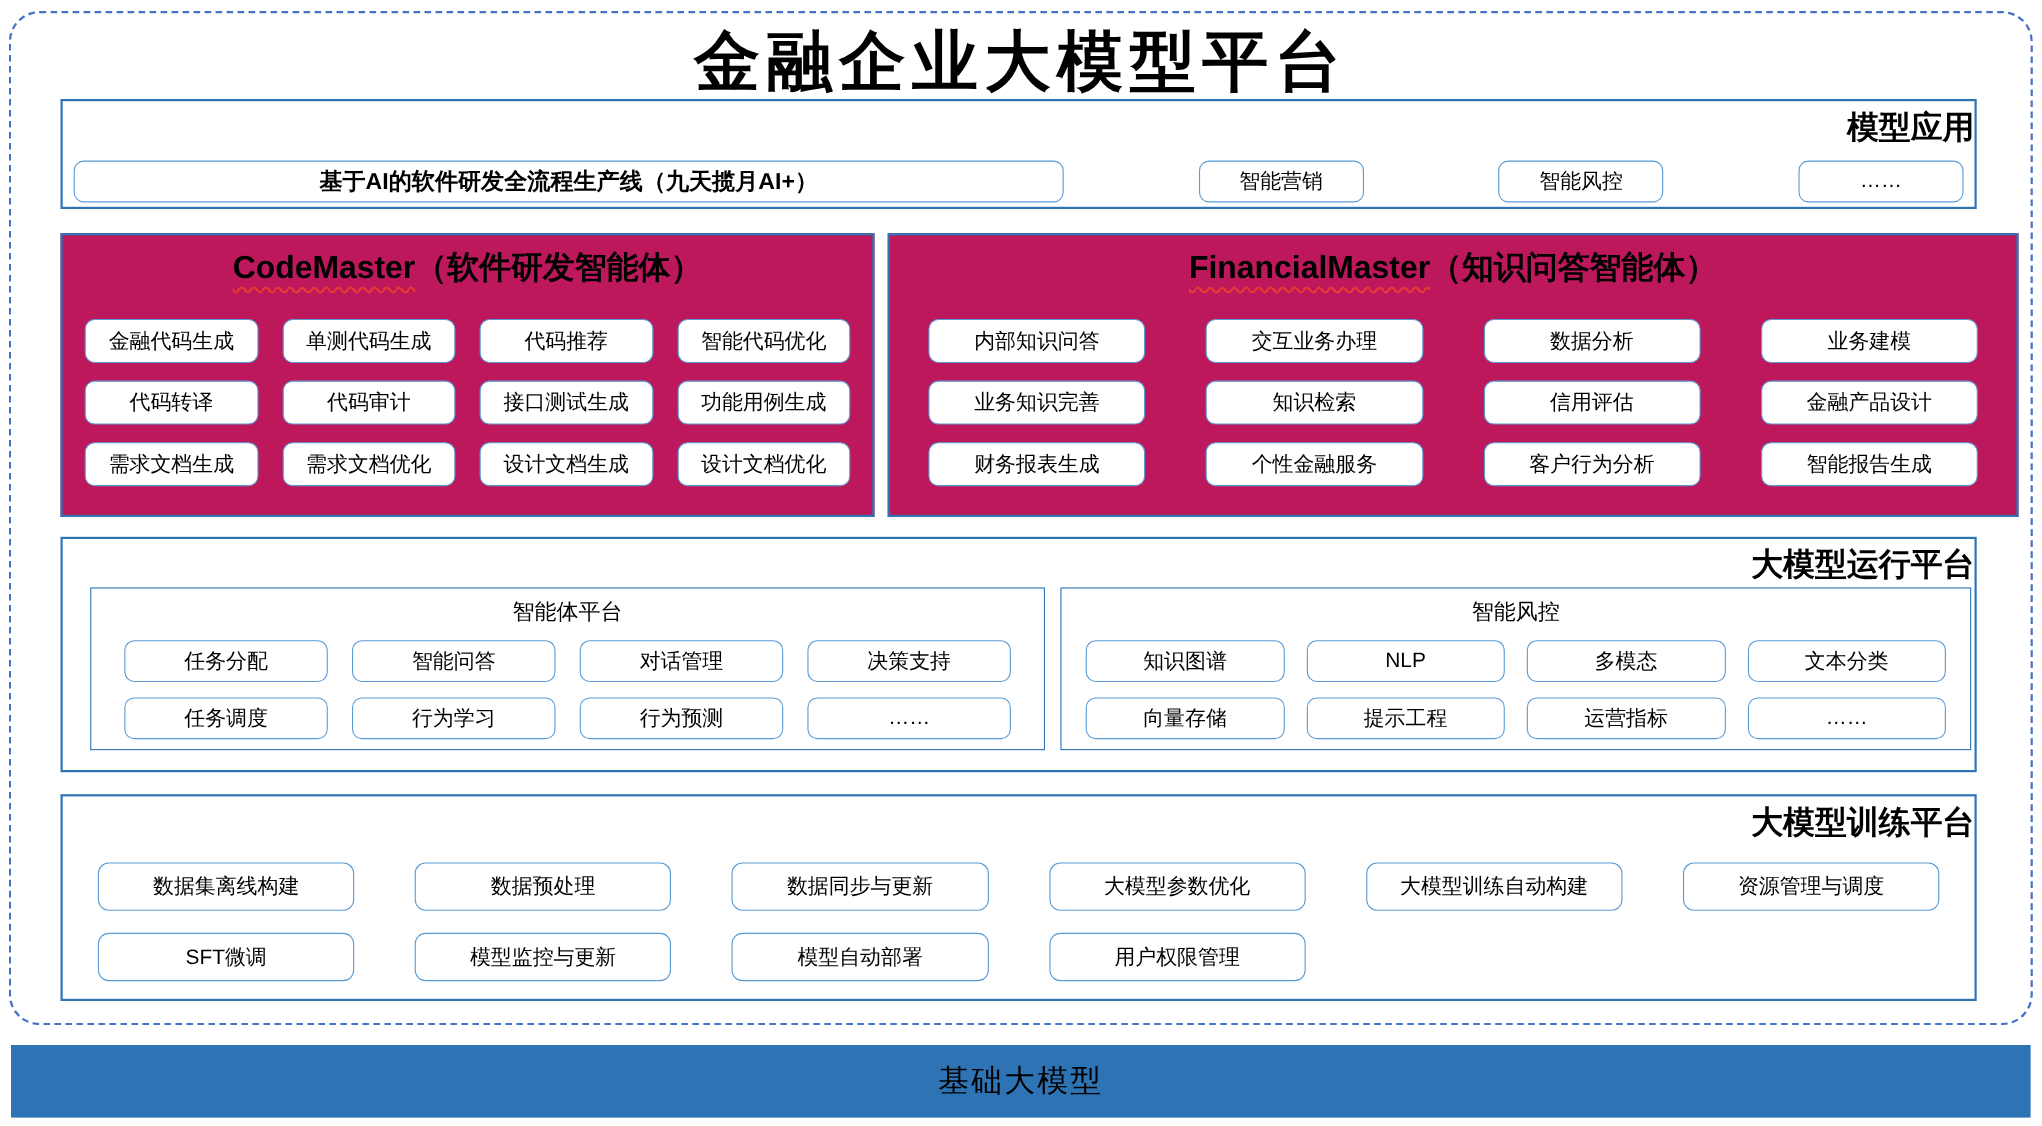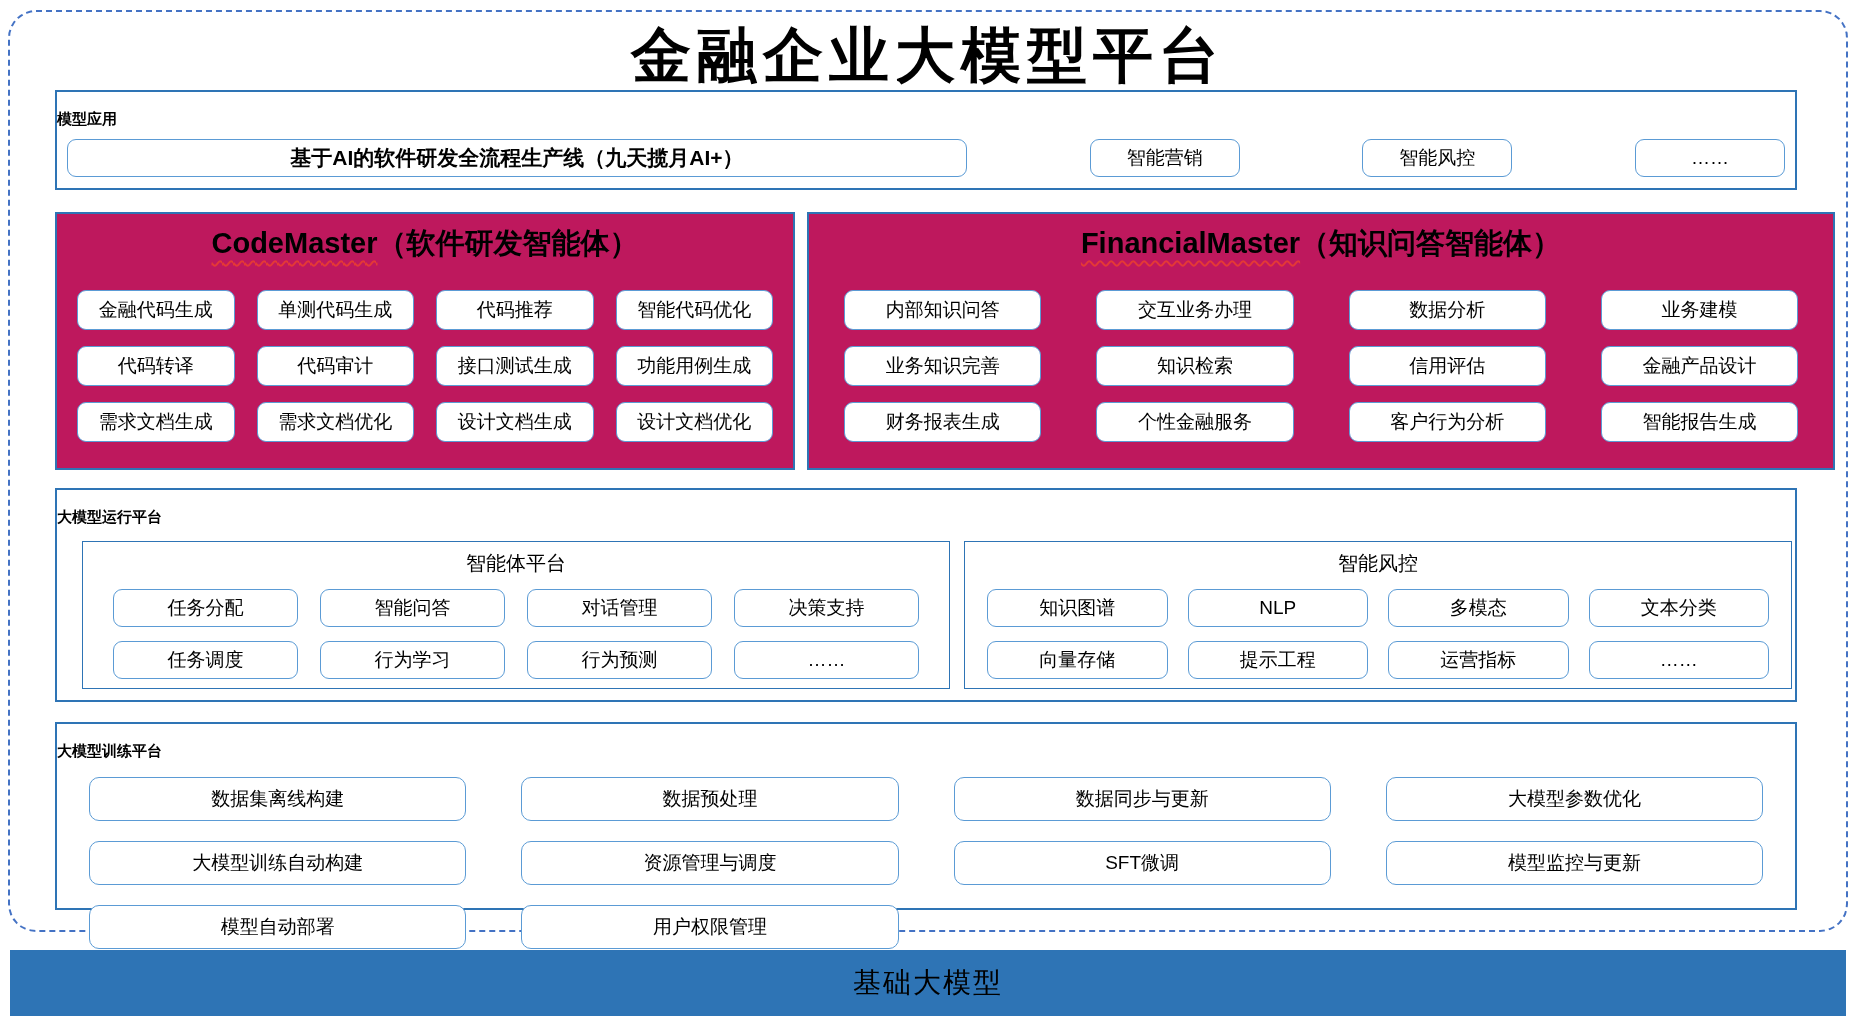--- a/index.html
+++ b/index.html
@@ -4,21 +4,21 @@
 <style>
   html,body{margin:0;padding:0;background:#fff;}
   .canvas{position:relative;width:1856px;height:1024px;background:#ffffff;
           font-family:"Liberation Sans",sans-serif;color:#000;overflow:hidden;}
   .frame{position:absolute;left:8px;top:10px;width:1836px;height:918px;
          border:2px dashed #4472C4;border-radius:28px;}
   .main-title{position:absolute;top:16px;left:0;width:100%;text-align:center;
               font-family:"DejaVu Serif","Liberation Serif",serif;font-weight:bold;
               font-size:60px;letter-spacing:6px;}
   .section{position:absolute;border:2px solid #2E74B5;background:#fff;box-sizing:border-box;}
-  .sec-header{text-align:left;font-weight:bold;font-size:15px;padding-top:18px;}
+  .sec-header{text-align:right;font-weight:bold;font-size:29px;padding-top:4px;}
   
   .sec1{left:55px;top:90px;width:1742px;height:100px;}
   .sec1-row{display:flex;align-items:center;justify-content:space-between;margin:10px 10px 0 10px;}
   .box{border:1.5px solid #5B9BD5;border-radius:9px;display:flex;align-items:center;
        justify-content:center;font-size:19px;background:#fff;box-sizing:border-box;
        white-space:nowrap;}
   .pipeline-box{width:900px;height:38px;font-weight:bold;font-size:21px;}
   .app-box{width:150px;height:38px;}
   
   .panel{position:absolute;top:212px;height:258px;border:2px solid #2E74B5;
@@ -27,32 +27,32 @@
   .panel-fm{left:807px;width:1028px;}
   .panel-title{text-align:center;font-size:29px;font-weight:bold;margin-top:10px;}
   .spell{text-decoration-line:underline;text-decoration-style:wavy;
          text-decoration-color:#E53935;text-decoration-thickness:2px;text-underline-offset:7px;}
   .panel-grid{display:grid;grid-template-columns:repeat(4,1fr);column-gap:22px;
               row-gap:16px;padding:26px 20px 0;}
   .panel-fm .panel-grid{column-gap:55px;padding:26px 35px 0;}
   .panel-grid .box{height:40px;}
   
   .sec3{left:55px;top:488px;width:1742px;height:214px;}
-  .subpanels{display:flex;margin-top:14px;padding-left:25px;border-radius:29px;}
+  .subpanels{display:flex;padding-left:25px;border-radius:29px;}
   .subpanel{border:1.5px solid #2E74B5;height:148px;background:#fff;box-sizing:border-box;}
   .subpanel-agent{width:868px;margin-right:14px;}
   .subpanel-aux{width:828px;}
   .subpanel-title{text-align:center;font-size:20px;margin-top:8px;}
   .subpanel-grid{display:grid;grid-template-columns:repeat(4,1fr);column-gap:22px;
                  row-gap:14px;padding:12px 30px 0;}
   .subpanel-aux .subpanel-grid{column-gap:20px;padding:12px 22px 0;}
   .subpanel-grid .box{height:38px;}
   
   .sec4{left:55px;top:722px;width:1742px;height:188px;}
-  .sec4-grid{display:grid;grid-template-columns:repeat(4,1fr);column-gap:55px;
+  .sec4-grid{display:grid;grid-template-columns:repeat(6,1fr);column-gap:55px;
              row-gap:20px;padding:16px 32px 0;}
   .sec4-grid .box{height:44px;border-radius:10px;}
   
   .foundation{position:absolute;left:10px;top:950px;width:1836px;height:66px;
               background:#2E74B5;display:flex;align-items:center;justify-content:center;
               color:#000000;font-size:28px;letter-spacing:2px;}
 </style>
 </head>
 <body>
 

